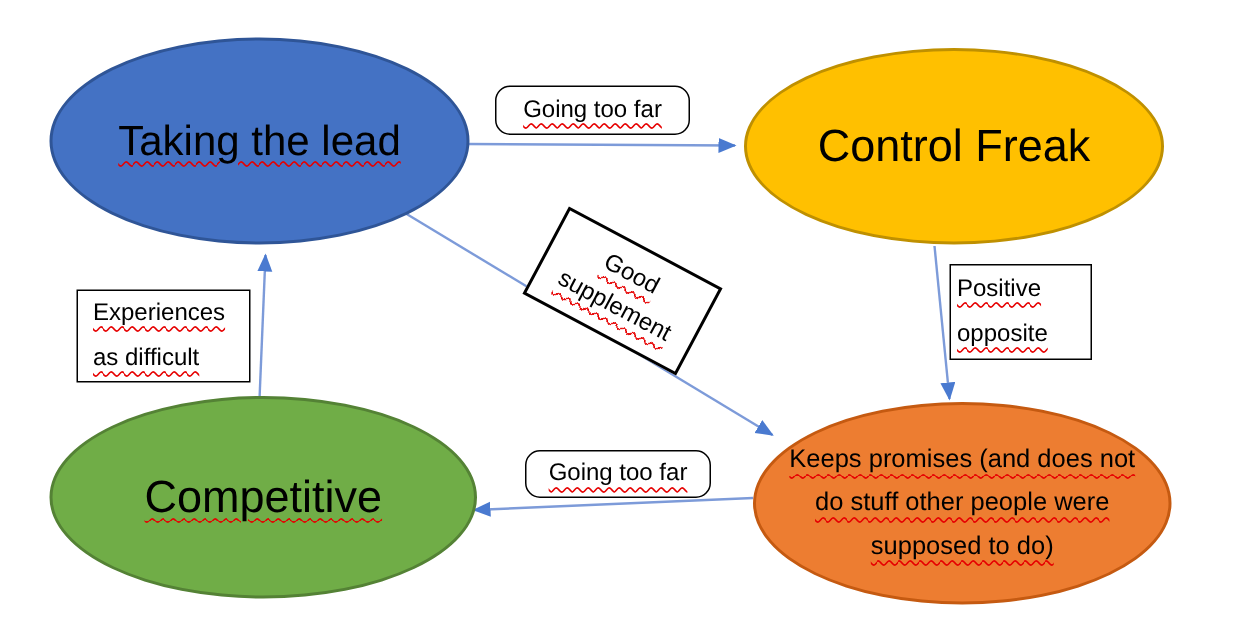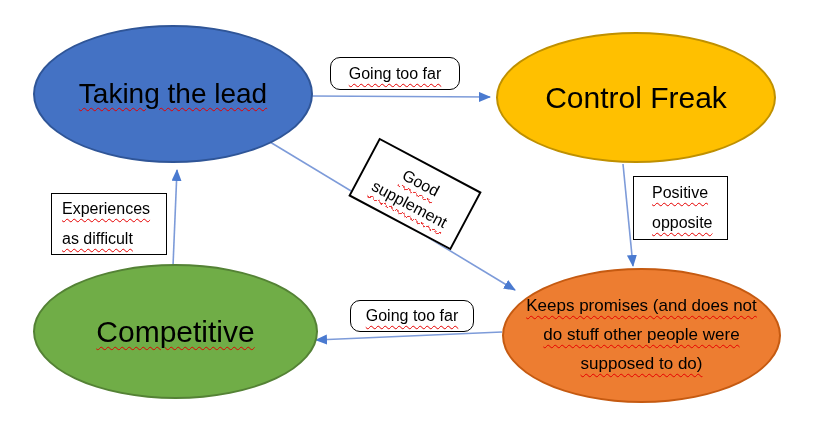--- a/index.html
+++ b/index.html
@@ -23,21 +23,21 @@
   .node-control  {left:496px; top:32px;  width:280px; height:131px; font-size:30px;}
   .node-compet   {left:33px;  top:264px; width:285px; height:135px; font-size:30px;}
   .node-keeps    {left:502px; top:268px; width:279px; height:135px; font-size:17px; line-height:1.7; padding:0 16px;}
   .lblbox{
     position:absolute;background:#fff;border:1.5px solid #000;box-sizing:border-box;
     font-size:16px;display:flex;align-items:center;
   }
   .lbl-center{justify-content:center;text-align:center;border-radius:10px;}
   .lbl-left{justify-content:flex-start;text-align:left;}
   .lbl-going-top {left:330px; top:57px;  width:130px; height:33px;}
-  .lbl-positive  {left:633px; top:176px; width:95px;  height:64px; padding-left:18px; line-height:30px;}
+  .lbl-positive  {left:633px; top:176px; width:95px;  height:64px; padding-left:4px; line-height:30px;}
   .lbl-experien  {left:51px;  top:193px; width:116px; height:62px; padding-left:10px; padding-right:14px; line-height:30px;}
   .lbl-going-bot {left:350px; top:300px; width:124px; height:32px;}
   .lbl-goodsup{
     left:357px; top:161px; width:116px; height:66px; border-width:2px;
     transform:rotate(28deg); text-align:center; justify-content:center; line-height:24px;
   }
 </style>
 </head>
 <body>
 

